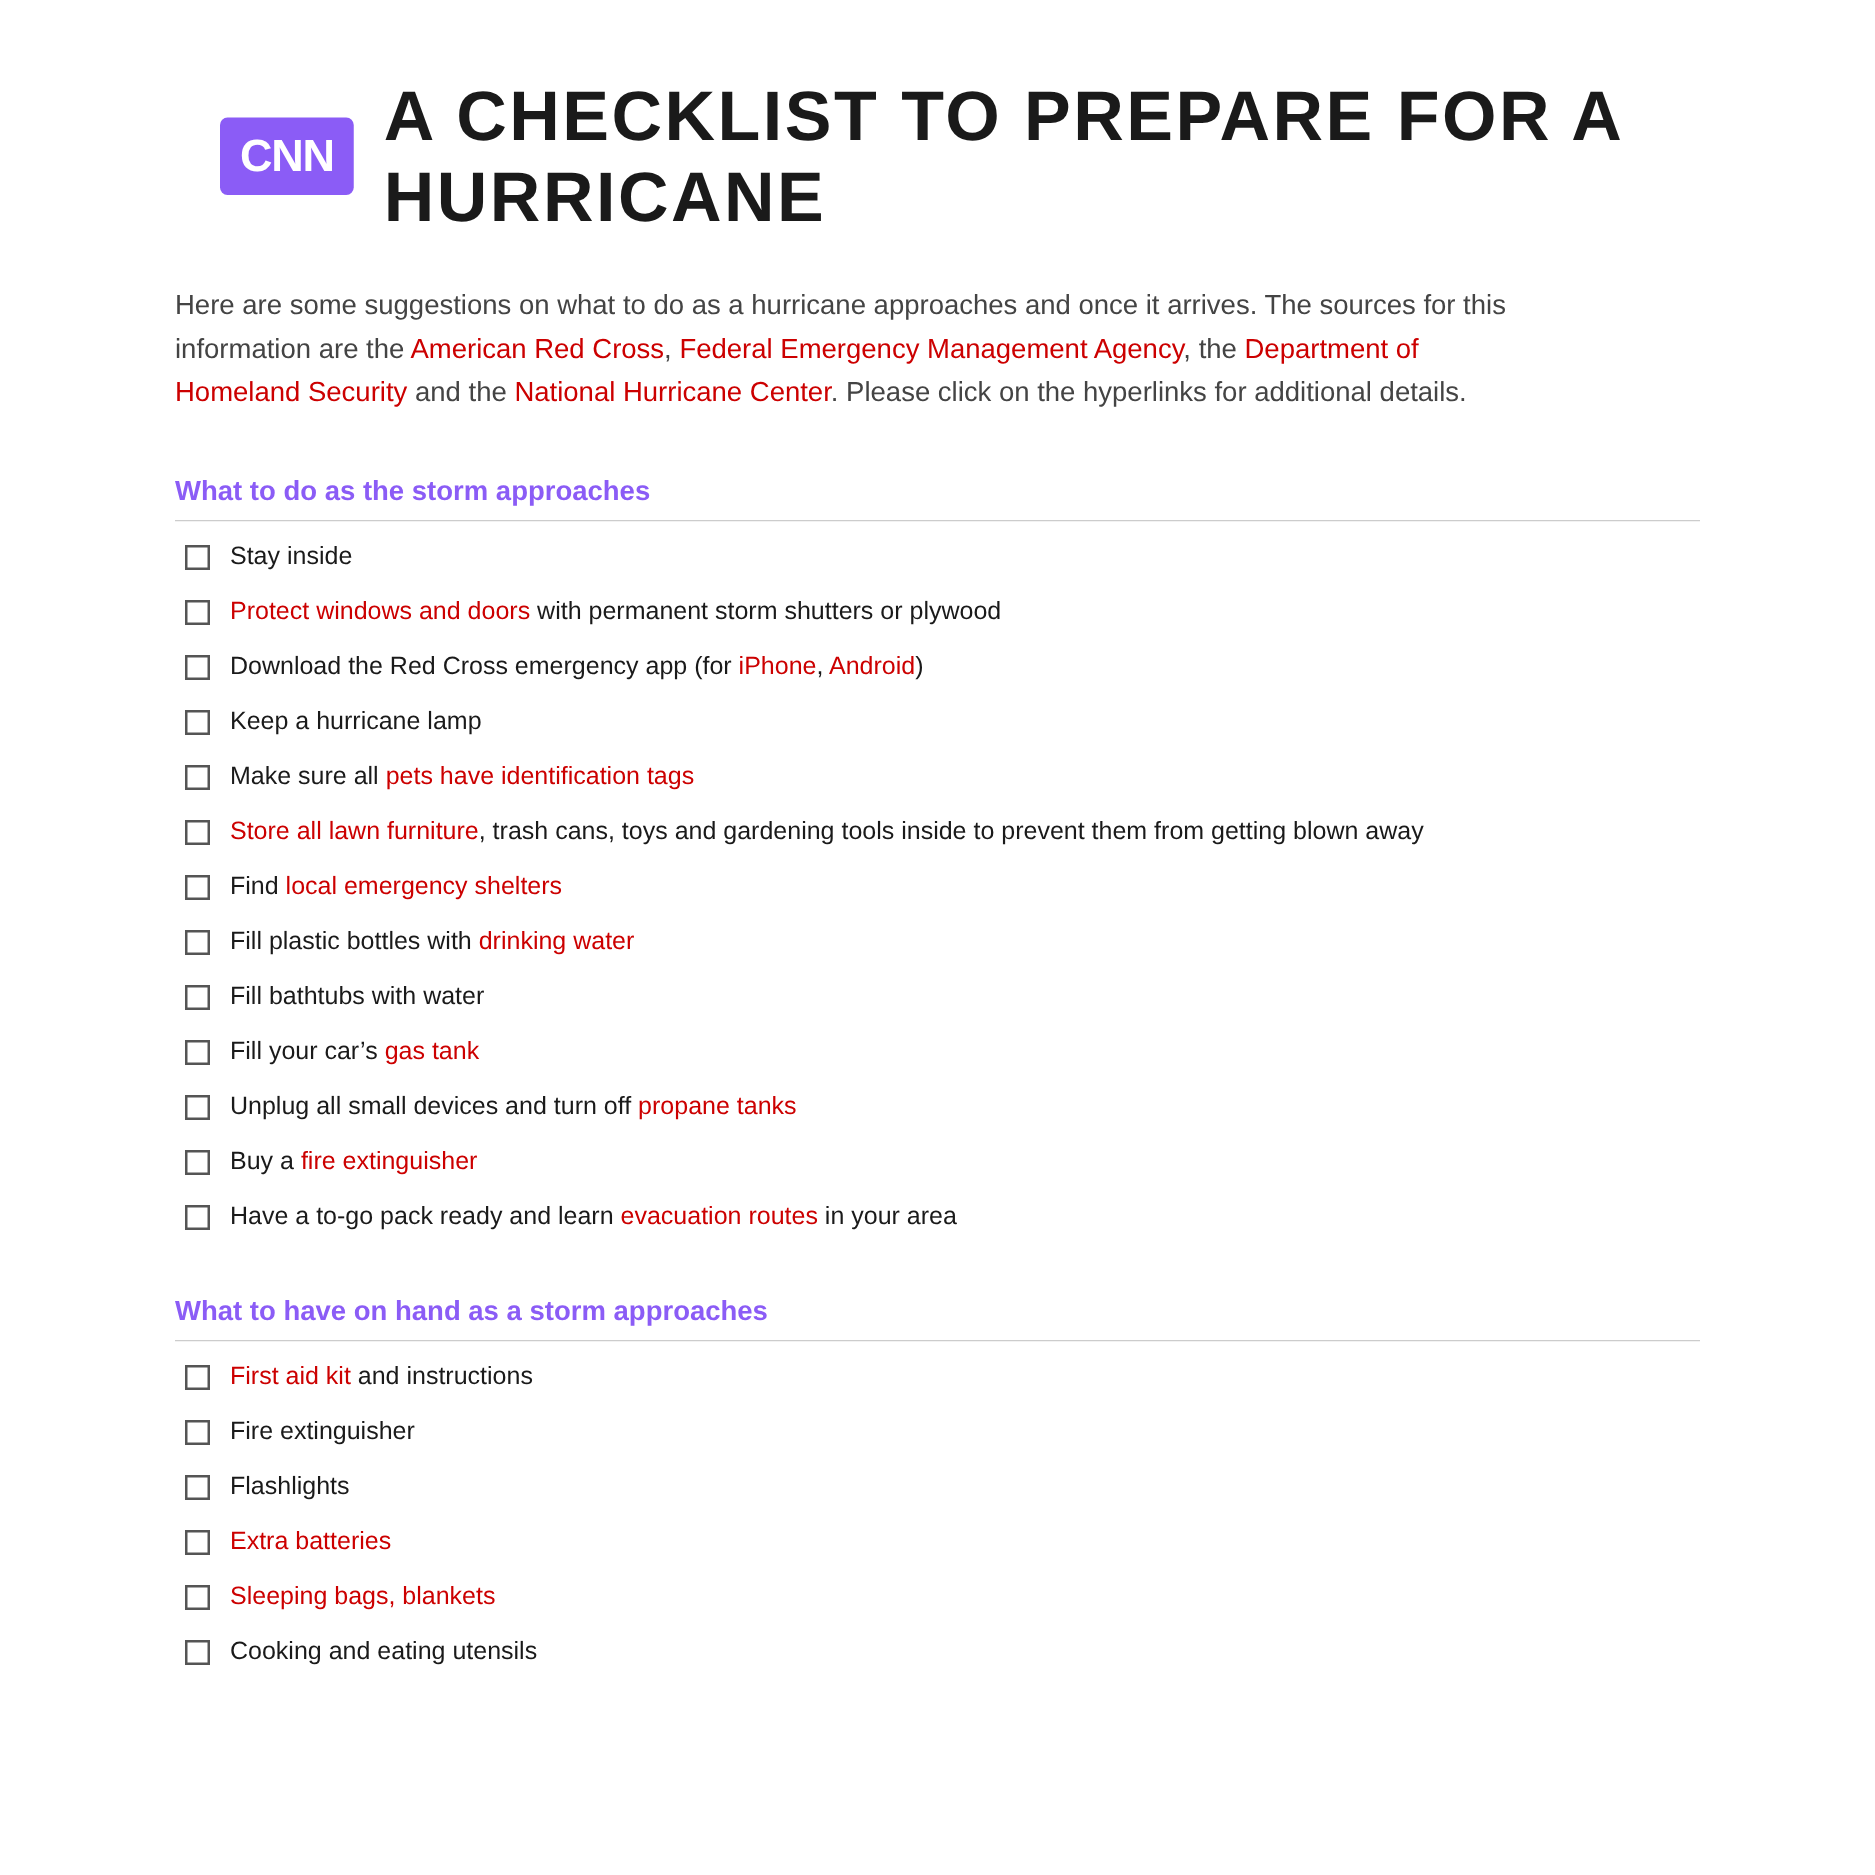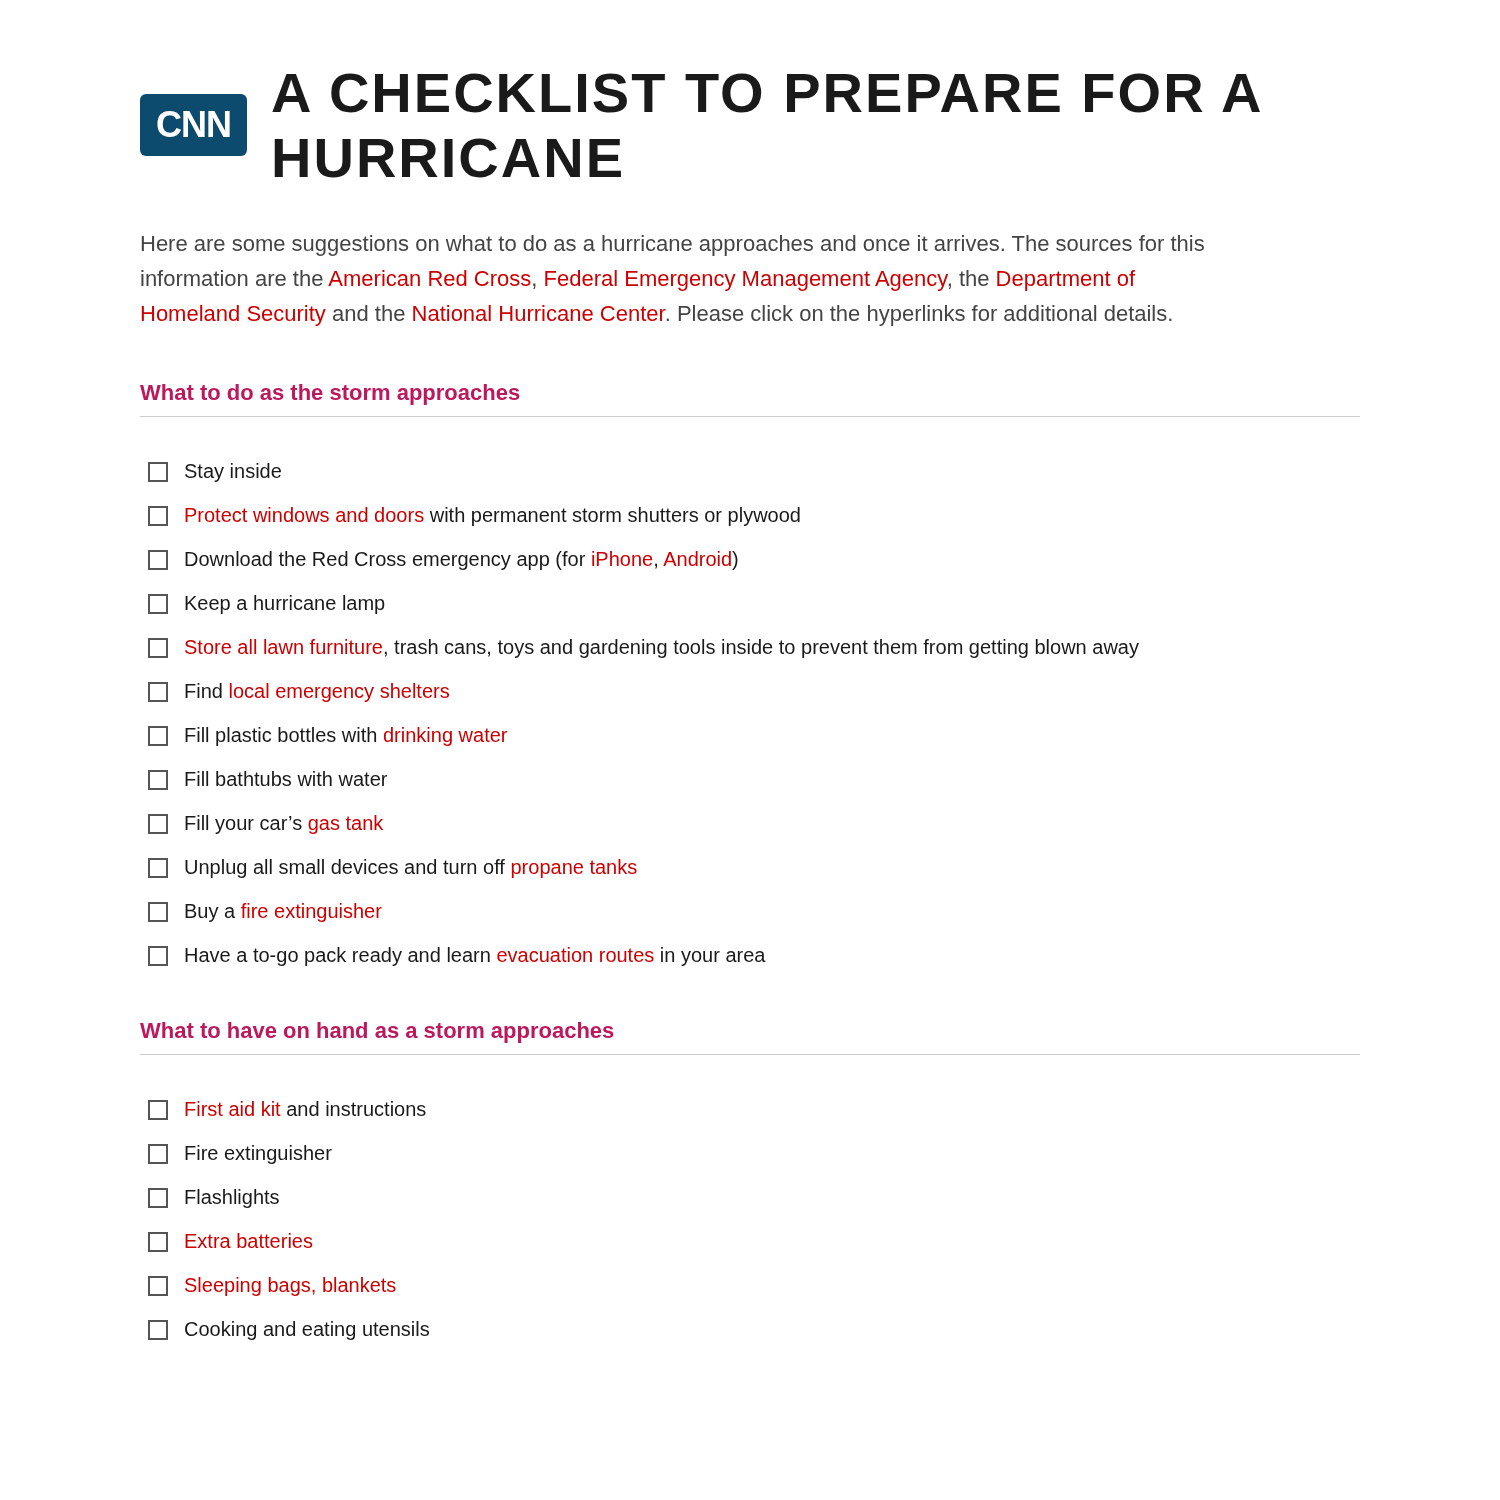--- a/index.html
+++ b/index.html
@@ -18,29 +18,30 @@
     }
 
     .header {
       display: flex;
       align-items: center;
       gap: 24px;
       margin-bottom: 36px;
     }
 
     .cnn-logo {
-      background: #0c4a6e;
+      background: #8b5cf6;
       color: white;
       font-family: Arial, sans-serif;
       font-weight: 900;
       font-size: 36px;
       padding: 10px 16px;
       border-radius: 6px;
       letter-spacing: -1px;
       flex-shrink: 0;
+      margin-left: 36px;
     }
 
     .page-title {
       font-family: Arial, sans-serif;
       font-weight: 900;
       font-size: 56px;
       letter-spacing: 2px;
       text-transform: uppercase;
       color: #1a1a1a;
     }
@@ -60,24 +61,24 @@
     }
 
     .section {
       margin-bottom: 48px;
     }
 
     .section-title {
       font-family: Arial, sans-serif;
       font-weight: 700;
       font-size: 22px;
-      color: #be185d;
+      color: #8b5cf6;
       padding-bottom: 10px;
       border-bottom: 1.5px solid #cccccc;
-      margin-bottom: 39px;
+      margin-bottom: 13px;
     }
 
     .checklist {
       list-style: none;
       padding: 0;
     }
 
     .checklist li {
       display: flex;
       align-items: center;
@@ -133,20 +134,24 @@
     <li>
       <span class="checkbox-icon"></span>
       <span class="item-text">Download the Red Cross emergency app (for <a class="link-red" href="#">iPhone</a>, <a class="link-red" href="#">Android</a>)</span>
     </li>
 
     <li>
       <span class="checkbox-icon"></span>
       <span class="item-text">Keep a hurricane lamp</span>
     </li>
 
+    <li>
+      <span class="checkbox-icon"></span>
+      <span class="item-text">Make sure all <a class="link-red" href="#">pets have identification tags</a></span>
+    </li>
 
     <li>
       <span class="checkbox-icon"></span>
       <span class="item-text"><a class="link-red" href="#">Store all lawn furniture</a>, trash cans, toys and gardening tools inside to prevent them from getting blown away</span>
     </li>
 
     <li>
       <span class="checkbox-icon"></span>
       <span class="item-text">Find <a class="link-red" href="#">local emergency shelters</a></span>
     </li>

